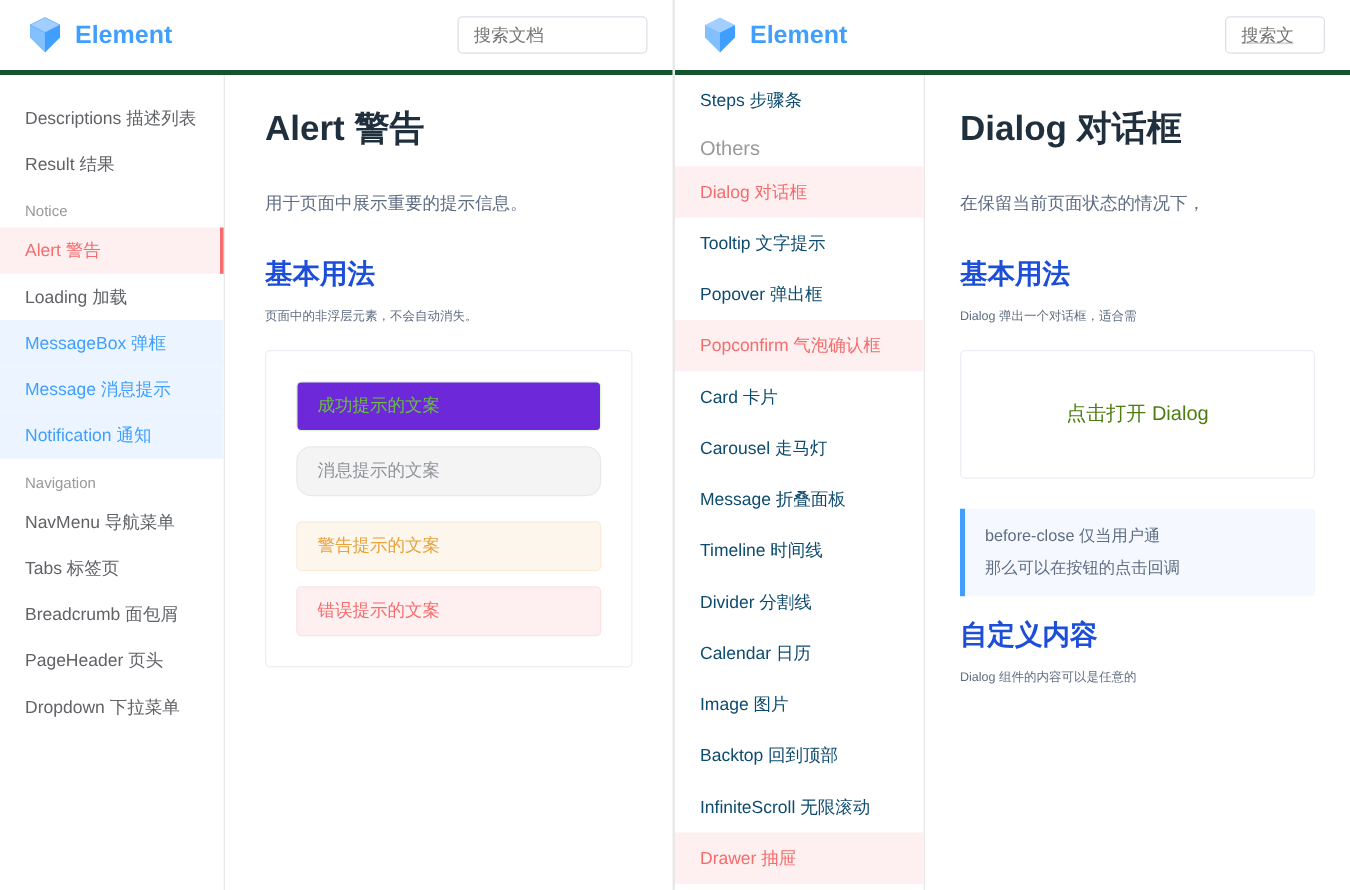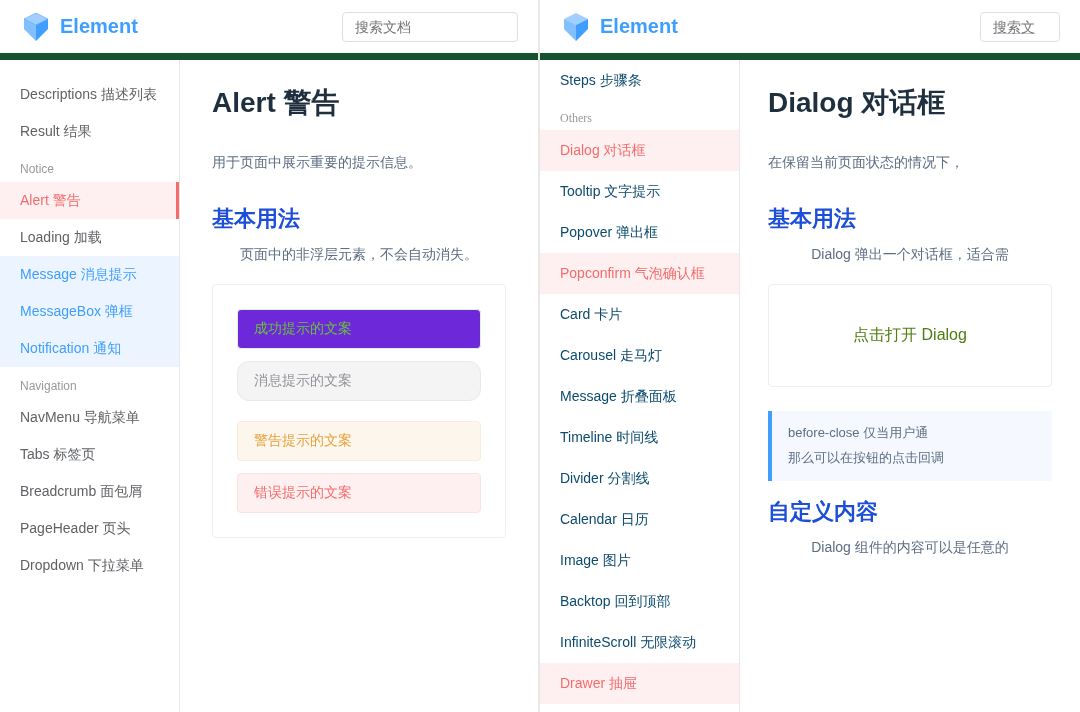--- a/index.html
+++ b/index.html
@@ -61,23 +61,22 @@
     }
     .section-title {
       font-size: 22px;
       font-weight: 600;
       color: #1d4ed8;
       margin-bottom: 12px;
       margin-top: 8px;
     }
     .section-desc {
       color: #5e6d82;
-      font-size: 14px;
+      font-size: 10px;
       margin-bottom: 20px;
-      text-align: center;
     }
 
     .demo-box {
       border: 1px solid #ebeef5;
       border-radius: 4px;
       padding: 24px;
       margin-bottom: 24px;
     }
 
     .alert-success {
@@ -115,21 +114,21 @@
       color: #f56c6c;
       font-size: 14px;
     }
 
     
     .panel-header {
       display: flex;
       align-items: center;
       padding: 0 20px;
       height: 60px;
-      border-bottom: 7px solid #14532d;
+      border-bottom: 4px solid #14532d;
       flex-shrink: 0;
     }
     .logo-container {
       display: flex;
       align-items: center;
       gap: 8px;
       text-decoration: none;
     }
     .logo-icon {
       width: 32px;
@@ -140,21 +139,21 @@
       font-weight: 600;
       color: #409eff;
     }
     .search-box {
       margin-left: auto;
       border: 1px solid #dcdfe6;
       border-radius: 4px;
       padding: 6px 12px;
       font-size: 14px;
       color: #c0c4cc;
-      width: 176px;
+      width: 152px;
       outline: none;
     }
 
     
     .panel-wrapper {
       display: flex;
       flex-direction: column;
       flex: 1;
     }
     .panel-body {
@@ -181,22 +180,21 @@
       background: #fef0f0;
       color: #f56c6c;
     }
     .right-sidebar-item.highlighted-bottom {
       background: #fef0f0;
       color: #f56c6c;
     }
     .right-sidebar-section {
       padding: 10px 20px 4px;
       color: #999;
-      font-size: 12px;
-      font-family: Liberation Serif, serif;
+      font-size: 16px;
     }
     .right-main {
       flex: 1;
       padding: 24px 28px;
       overflow-y: auto;
     }
     .dialog-link {
       color: #4d7c0f;
       font-size: 16px;
       cursor: pointer;
@@ -234,22 +232,22 @@
 
   <div class="panel-body">
 
     <div class="sidebar">
       <div class="sidebar-item">Descriptions 描述列表</div>
       <div class="sidebar-item">Result 结果</div>
 
       <div class="sidebar-section-label">Notice</div>
       <div class="sidebar-item active">Alert 警告</div>
       <div class="sidebar-item">Loading 加载</div>
+      <div class="sidebar-item" style="background:#ecf5ff; color:#409eff;">MessageBox 弹框</div>
       <div class="sidebar-item" style="background:#ecf5ff; color:#409eff;">Message 消息提示</div>
-      <div class="sidebar-item" style="background:#ecf5ff; color:#409eff;">MessageBox 弹框</div>
       <div class="sidebar-item" style="background:#ecf5ff; color:#409eff;">Notification 通知</div>
 
       <div class="sidebar-section-label">Navigation</div>
       <div class="sidebar-item">NavMenu 导航菜单</div>
       <div class="sidebar-item">Tabs 标签页</div>
       <div class="sidebar-item">Breadcrumb 面包屑</div>
       <div class="sidebar-item">PageHeader 页头</div>
       <div class="sidebar-item">Dropdown 下拉菜单</div>
     </div>
 

